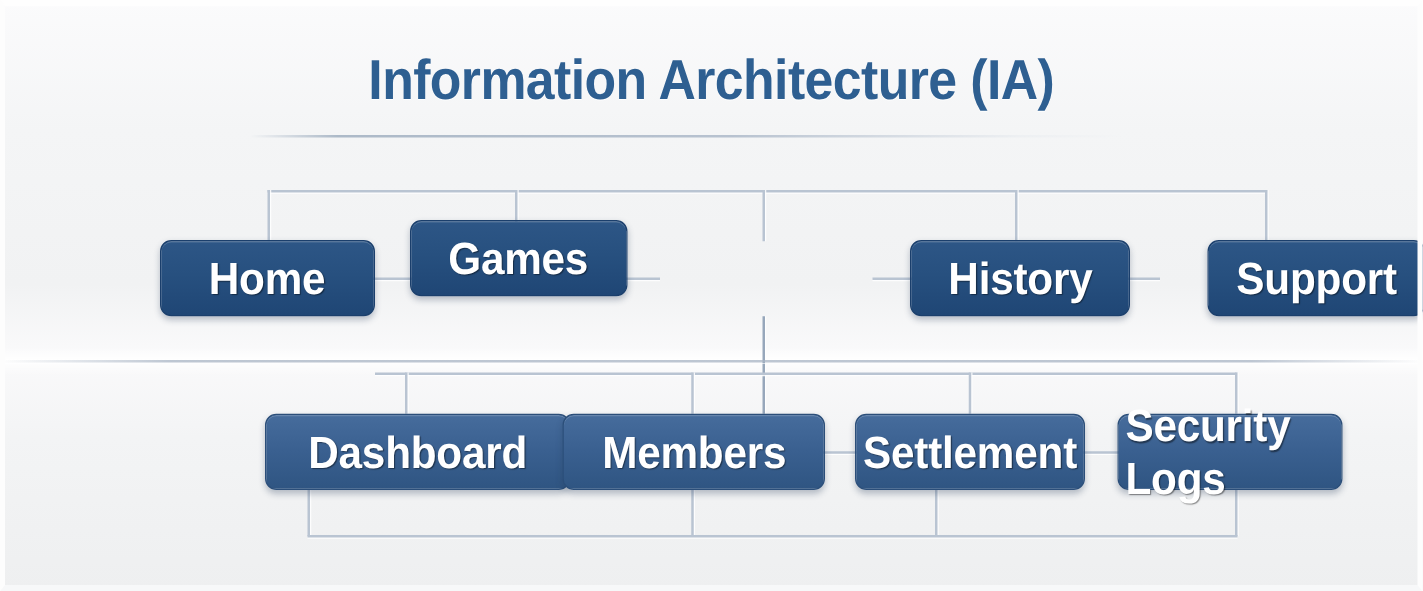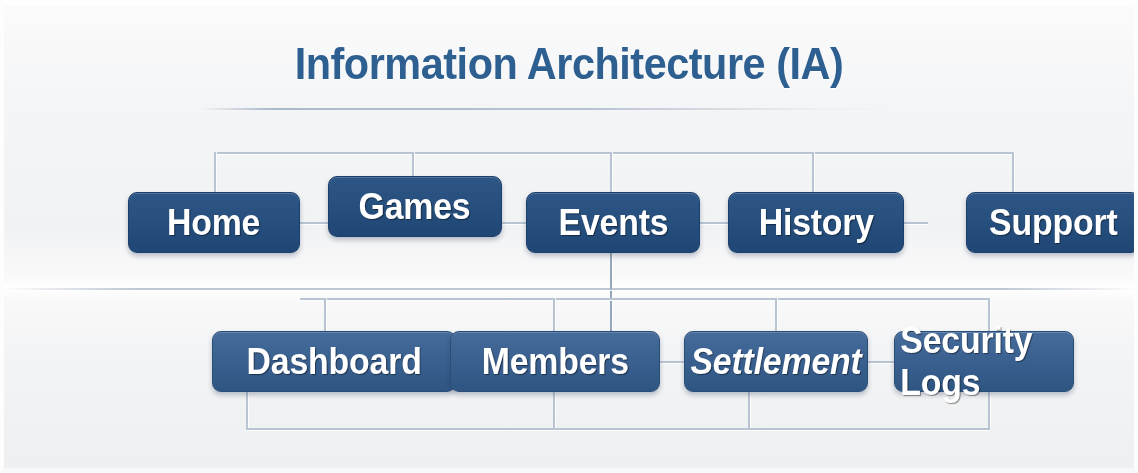--- a/index.html
+++ b/index.html
@@ -138,23 +138,20 @@
   <div class="line-h" style="left:500px;top:222px;width:28px;"></div>
   <div class="line-h" style="left:698px;top:222px;width:32px;"></div>
   <div class="line-h" style="left:896px;top:222px;width:32px;"></div>
 
   <div class="node row1" style="left:128px;top:192px;width:172px;height:61px;">
     <span>Home</span>
   </div>
   <div class="node row1" style="left:328px;top:176px;width:174px;height:61px;">
     <span>Games</span>
   </div>
-  <div class="node row1" style="left:526px;top:192px;width:174px;height:61px;">
-    <span>Events</span>
-  </div>
   <div class="node row1" style="left:728px;top:192px;width:176px;height:61px;">
     <span>History</span>
   </div>
   <div class="node row1" style="left:926px;top:192px;width:174px;height:61px;margin-left:40px;">
     <span>Support</span>
   </div>
 
   <div class="line-v strong" style="left:610px;top:253px;height:78px;"></div>
 
   <div class="line-h faint" style="left:0px;top:288px;width:1138px;"></div>
@@ -169,21 +166,21 @@
   <div class="line-h" style="left:424px;top:361px;width:28px;"></div>
   <div class="line-h" style="left:658px;top:361px;width:28px;"></div>
   <div class="line-h" style="left:866px;top:361px;width:30px;"></div>
 
   <div class="node row2" style="left:212px;top:331px;width:244px;height:61px;">
     <span>Dashboard</span>
   </div>
   <div class="node row2" style="left:450px;top:331px;width:210px;height:61px;">
     <span>Members</span>
   </div>
-  <div class="node row2" style="left:684px;top:331px;width:184px;height:61px;font-style:italic;">
+  <div class="node row2" style="left:684px;top:331px;width:184px;height:61px;">
     <span>Settlement</span>
   </div>
   <div class="node row2" style="left:894px;top:331px;width:180px;height:61px;">
     <span>Security Logs</span>
   </div>
 
   <div class="line-v" style="left:246px;top:392px;height:37px;"></div>
   <div class="line-v" style="left:553px;top:392px;height:37px;"></div>
   <div class="line-v" style="left:748px;top:392px;height:37px;"></div>
   <div class="line-v" style="left:988px;top:392px;height:37px;"></div>

